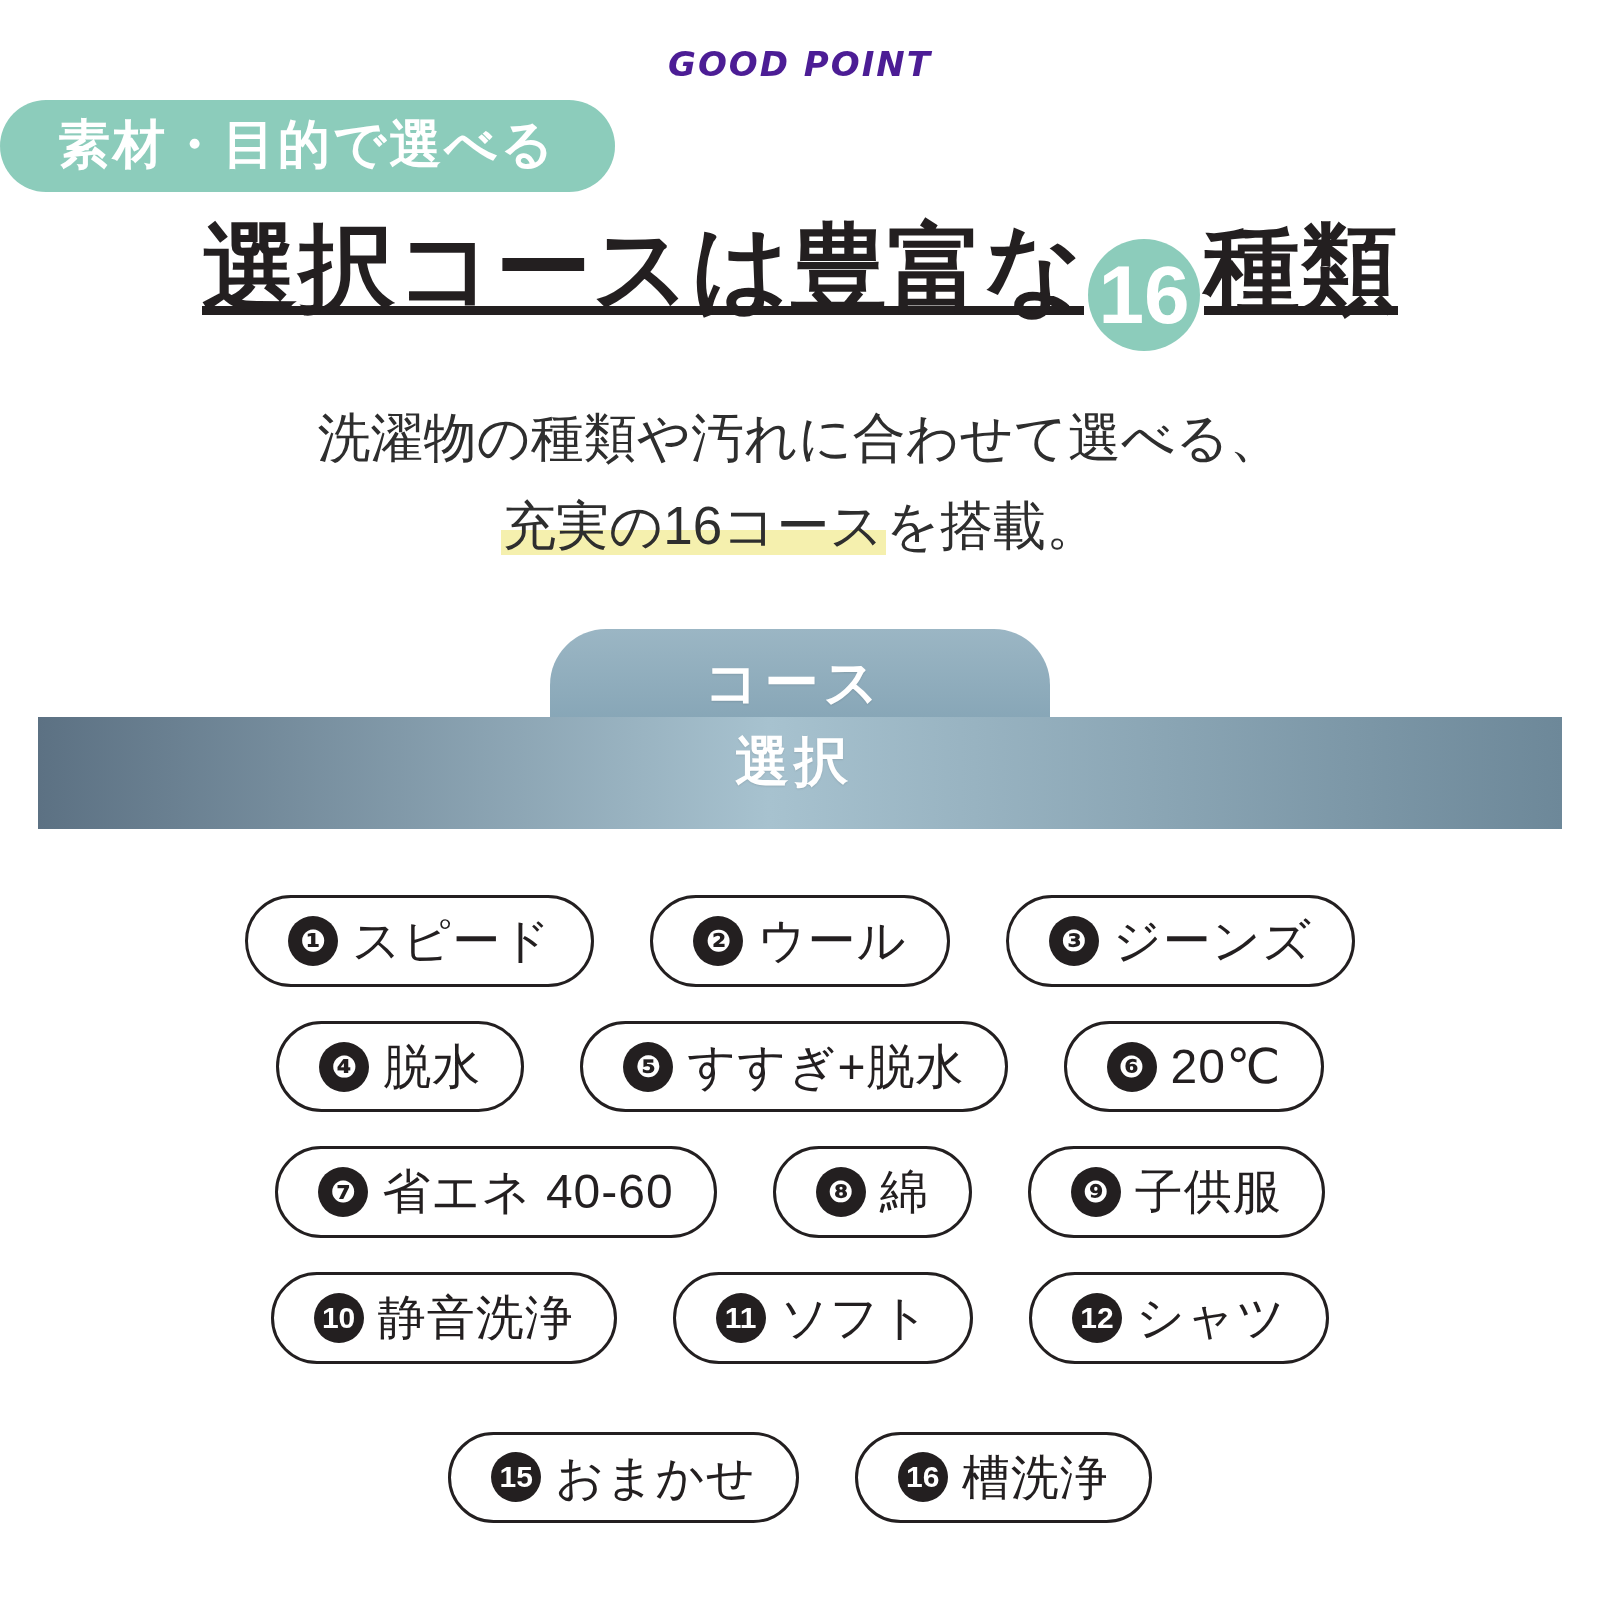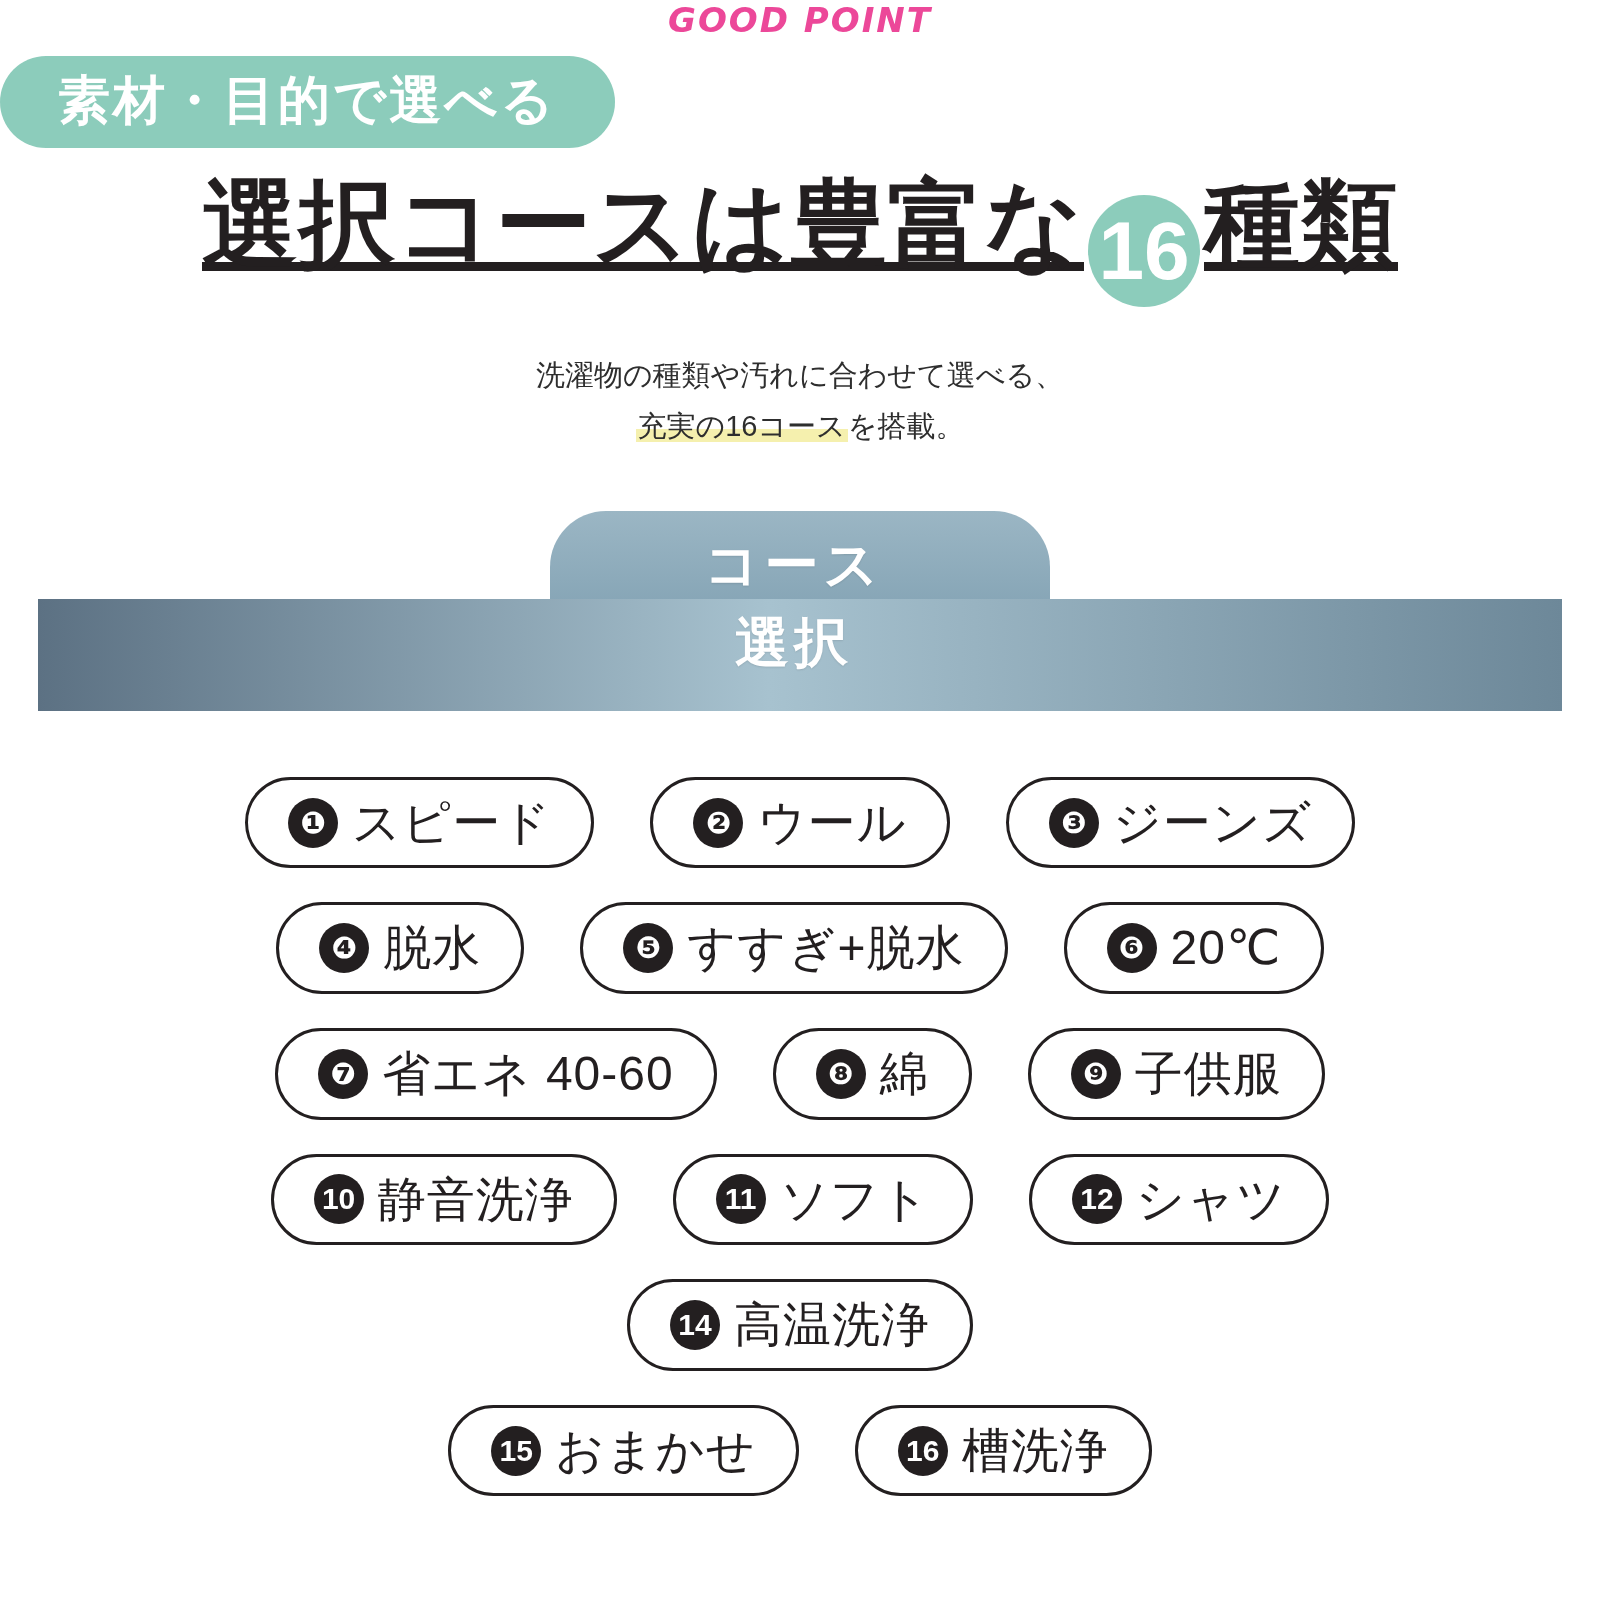--- a/index.html
+++ b/index.html
@@ -17,21 +17,22 @@
   }
 
   
   .good-point {
     text-align: center;
     font-family: "DejaVu Sans", sans-serif;
     font-weight: bold;
     font-style: italic;
     font-size: 34px;
     letter-spacing: 2px;
-    color: #ec4899;
+    color: #4c1d95;
+    padding-top: 44px;
   }
 
   .pill-wrap {
     display: flex;
     justify-content: flex-start;
     margin-top: 16px;
   }
   .mint-pill {
     background: #8cccbb;
     color: #ffffff;
@@ -66,21 +67,21 @@
     font-size: 82px;
     font-weight: bold;
     vertical-align: -22px;
     margin: 0 4px;
     letter-spacing: 0;
   }
 
   .sub {
     margin-top: 46px;
     text-align: center;
-    font-size: 29px;
+    font-size: 53px;
     line-height: 1.55;
     color: #2e2e2e;
   }
   .sub .line2 {
     margin-top: 6px;
   }
   .hl {
     font-weight: normal;
     background: linear-gradient(to top, #f5f0ae 0%, #f5f0ae 42%, rgba(255,255,255,0) 42%);
     padding: 0 2px;
@@ -251,24 +252,20 @@
         <div class="chip">
           <span class="badge">11</span>
           <span class="label">ソフト</span>
         </div>
         <div class="chip">
           <span class="badge">12</span>
           <span class="label">シャツ</span>
         </div>
       </div>
       <div class="row">
-        <div class="chip">
-          <span class="badge">14</span>
-          <span class="label">高温洗浄</span>
-        </div>
       </div>
       <div class="row">
         <div class="chip">
           <span class="badge">15</span>
           <span class="label">おまかせ</span>
         </div>
         <div class="chip">
           <span class="badge">16</span>
           <span class="label">槽洗浄</span>
         </div>

